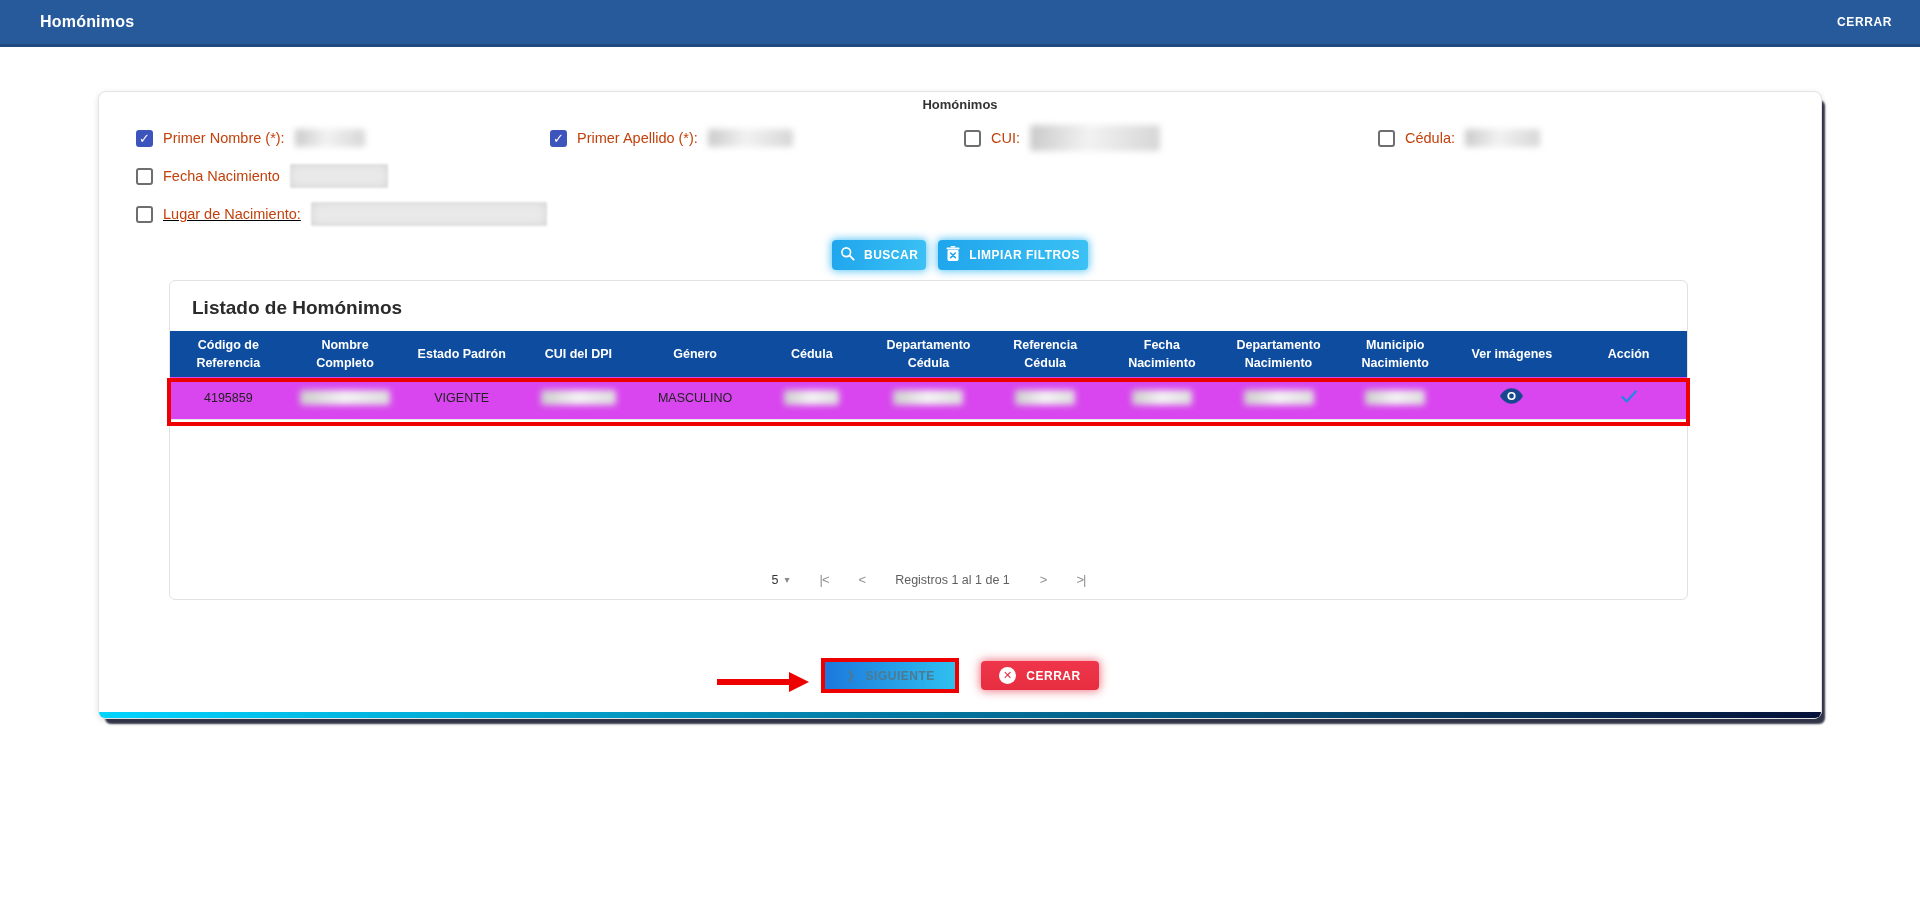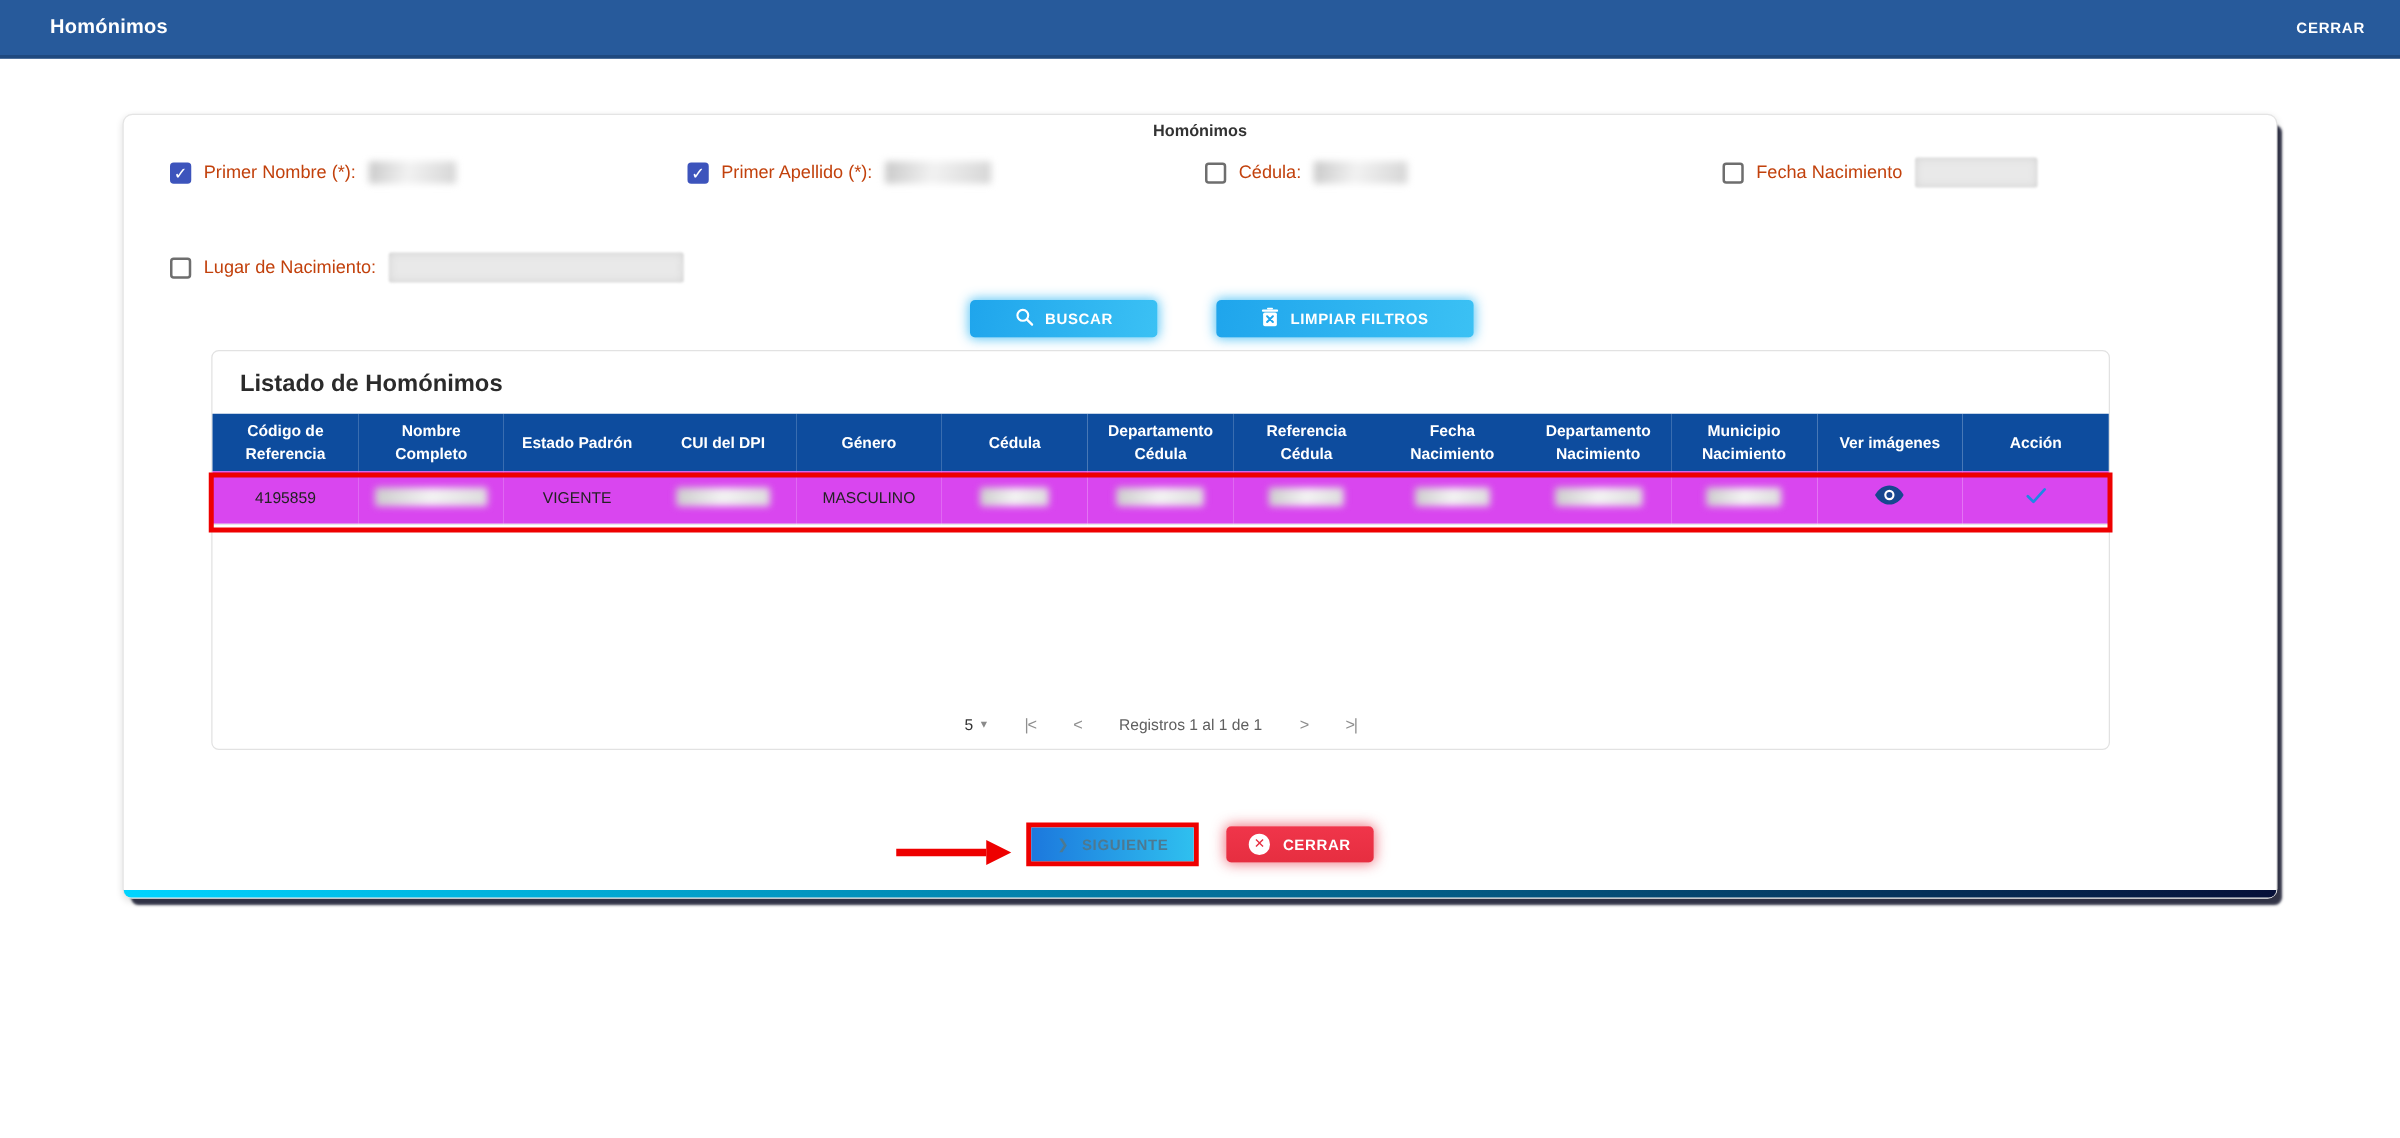--- a/index.html
+++ b/index.html
@@ -22,43 +22,43 @@
   .card-title { position:absolute; top:5px; left:0; width:100%; text-align:center;
                 font-size:13px; font-weight:bold; color:#333; }
   .bottom-strip { position:absolute; left:0; right:0; bottom:0; height:6px;
                   border-radius:0 0 8px 8px;
                   background:linear-gradient(90deg,var(--strip1,#00d4ff),var(--strip2,#061038)); }
 
   
   .filters { position:absolute; left:37px; top:27px; display:grid;
              grid-template-columns:repeat(4,414px); grid-auto-rows:38px; align-items:center; }
   .field { display:flex; align-items:center; gap:10px; }
-  .f-lugar { grid-column:1; grid-row:3; }
+  .f-lugar { grid-column:1; grid-row:3;text-decoration:underline; }
   .checkbox { width:17px; height:17px; border-radius:3px; border:2px solid #6e6e6e;
               background:#fff; flex:0 0 auto; display:flex; align-items:center;
               justify-content:center; cursor:pointer; }
   .checkbox.checked { background:var(--checkbox,#3d54bc); border-color:var(--checkbox,#3d54bc); }
   .checkbox.checked::after { content:"✓"; color:#fff; font-size:13px; font-weight:bold; line-height:1; }
   .field-label { font-size:14.5px; color:#c2410c; white-space:nowrap; }
   .blob { height:18px; border-radius:2px; filter:blur(3px);
           background:linear-gradient(100deg,#cdcdcd 5%,#f2f2f2 45%,#d8d8d8 95%); }
   .graybox { height:24px; border-radius:2px; background:#e9e9e9; filter:blur(1px);
              box-shadow:inset 0 0 8px #d2d2d2; }
   .w70{width:70px}.w60{width:60px}.w85{width:85px}.w65{width:65px}
   .w130{width:130px;height:26px}.w75{width:75px}.w98{width:98px}.w236{width:236px}
 
   
   .top-actions { position:absolute; top:148px; left:0; width:100%;
                  display:flex; justify-content:center; gap:12px; }
   .btn-cyan { height:30px; border:none; border-radius:4px; color:#fff; font-size:12px;
-              font-weight:bold; letter-spacing:.5px; padding:0 36px; display:flex;
+              font-weight:bold; letter-spacing:.5px; padding:0 8px; display:flex;
               align-items:center; gap:9px; cursor:pointer;
               font-family:"Liberation Sans","DejaVu Sans",sans-serif;
               background:linear-gradient(100deg,var(--btn1,#1fa5ec),var(--btn2,#3bc1f4));
-              box-shadow:0 0 9px 1px rgba(47,183,242,.8);margin-left:35px; }
+              box-shadow:0 0 9px 1px rgba(47,183,242,.8); }
 
   
   .panel { position:absolute; left:70px; top:188px; width:1519px; height:320px;
            border:1px solid #e2e2e2; border-radius:6px; background:#fff; }
   .panel-title { font-size:19px; color:#2b2b2b; margin:16px 0 12px 22px; }
   table { width:100%; border-collapse:collapse; table-layout:fixed; }
   thead th { background:var(--thead,#0d4c9e); color:#fff; font-size:12.5px; font-weight:bold;
              height:46px; padding:4px 6px; line-height:1.45; text-align:center; vertical-align:middle; }
   tbody td { height:42px; font-size:12.5px; color:#222; text-align:center;
              vertical-align:middle; border-bottom:1px solid #e8e8e8; background:#d946ef; }
@@ -123,20 +123,25 @@
   <div class="filters">
     <div class="field">
       <span class="checkbox checked"></span>
       <span class="field-label">Primer Nombre (*):</span>
       <span class="blob w70"></span>
     </div>
     <div class="field">
       <span class="checkbox checked"></span>
       <span class="field-label">Primer Apellido (*):</span>
       <span class="blob w85"></span>
+    </div>
+    <div class="field">
+      <span class="checkbox"></span>
+      <span class="field-label">CUI:</span>
+      <span class="blob w130"></span>
     </div>
     <div class="field">
       <span class="checkbox"></span>
       <span class="field-label">Cédula:</span>
       <span class="blob w75"></span>
     </div>
     <div class="field">
       <span class="checkbox"></span>
       <span class="field-label">Fecha Nacimiento</span>
       <span class="graybox w98"></span>

